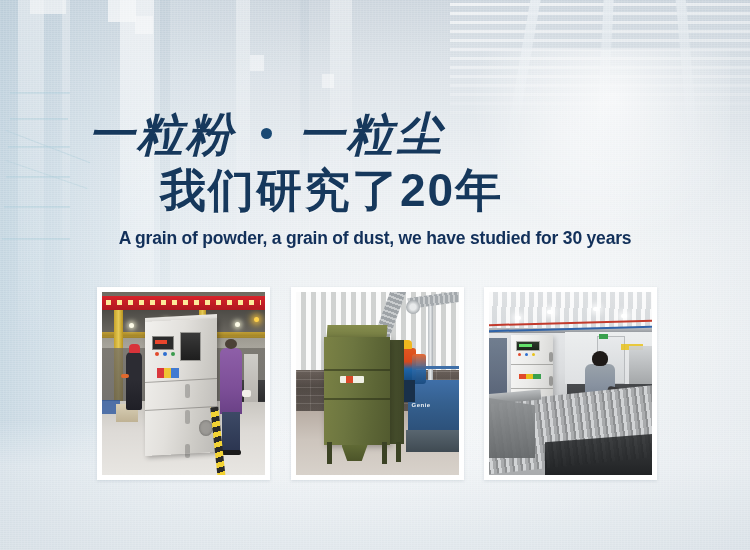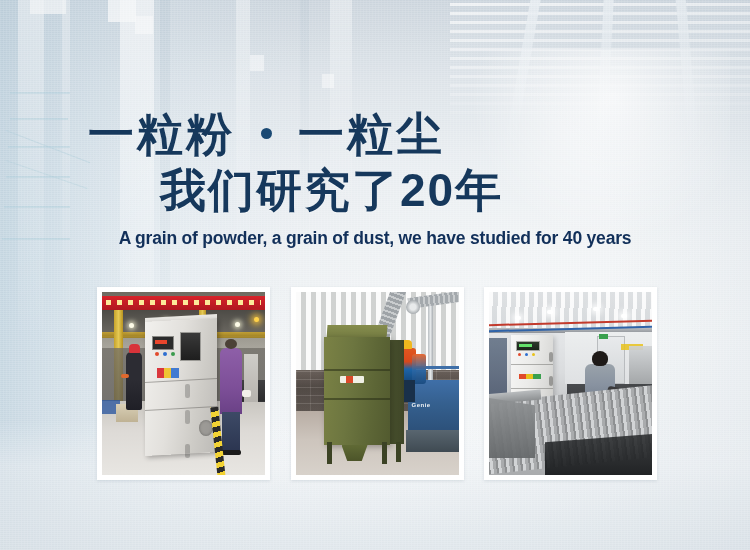--- a/index.html
+++ b/index.html
@@ -144,20 +144,21 @@
     left: 0; top: 108px; width: 750px;
     text-align: left;
     color: #17395c;
   }
   .hl-line1 {
     position: absolute; left: 88px; top: 0;
     font-size: 46px; line-height: 52px;
     font-weight: 700; letter-spacing: 3px;
     color: #16385c;
     text-shadow: 0 1px 0 rgba(255,255,255,0.45);
+    font-style: italic;
   }
   .hl-dot {
     display: inline-block;
     width: 11px; height: 11px; border-radius: 50%;
     background: #1b4a74;
     vertical-align: middle;
     margin: 0 26px 8px 26px;
   }
   .hl-line2 {
     position: absolute; left: 160px; top: 56px;
@@ -657,21 +658,21 @@
 
   <div class="bg-floor"></div>
   <div class="bg-vig"></div>
   <div class="bg-grain"></div>
 
   <div class="headline">
     <div class="hl-line1"><span>一粒粉</span><span class="hl-dot"></span><span>一粒尘</span></div>
     <div class="hl-line2">我们研究了20年</div>
   </div>
 
-  <div class="subtitle">A grain of powder, a grain of dust, we have studied for 40 years</div>
+  <div class="subtitle">A grain of powder, a grain of dust, we have studied for 30 years</div>
 
   <div class="photos">
 
     <div class="frame">
       <div class="photo">
         <div class="p1-bg"></div>
         <div class="p1-ceil"></div>
         <div class="p1-banner"></div>
         <div class="p1-beam"></div>
         <div class="p1-pillar a"></div>

